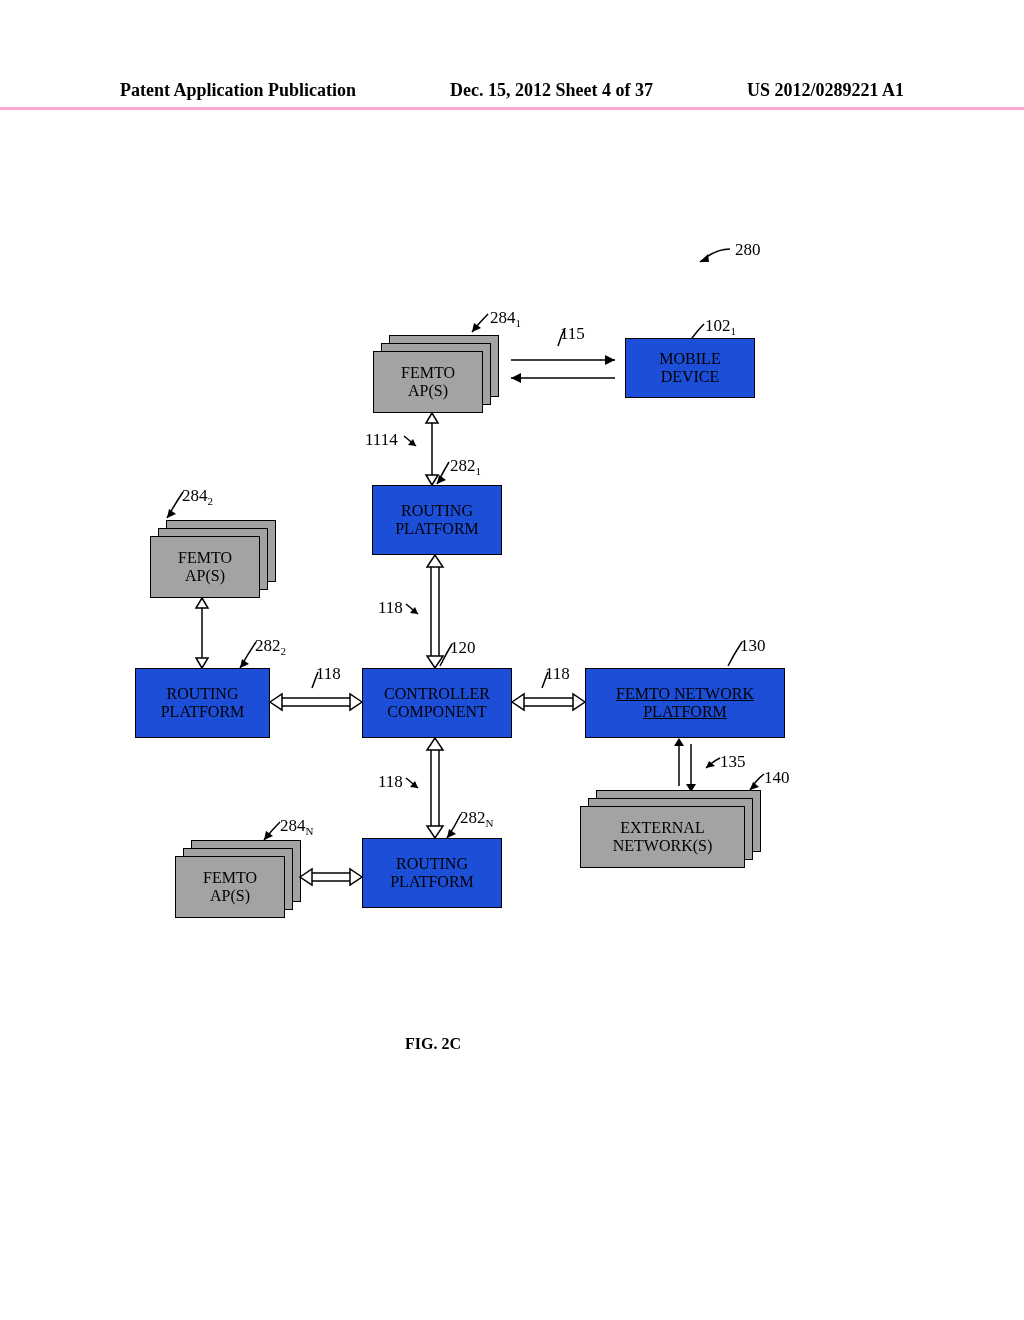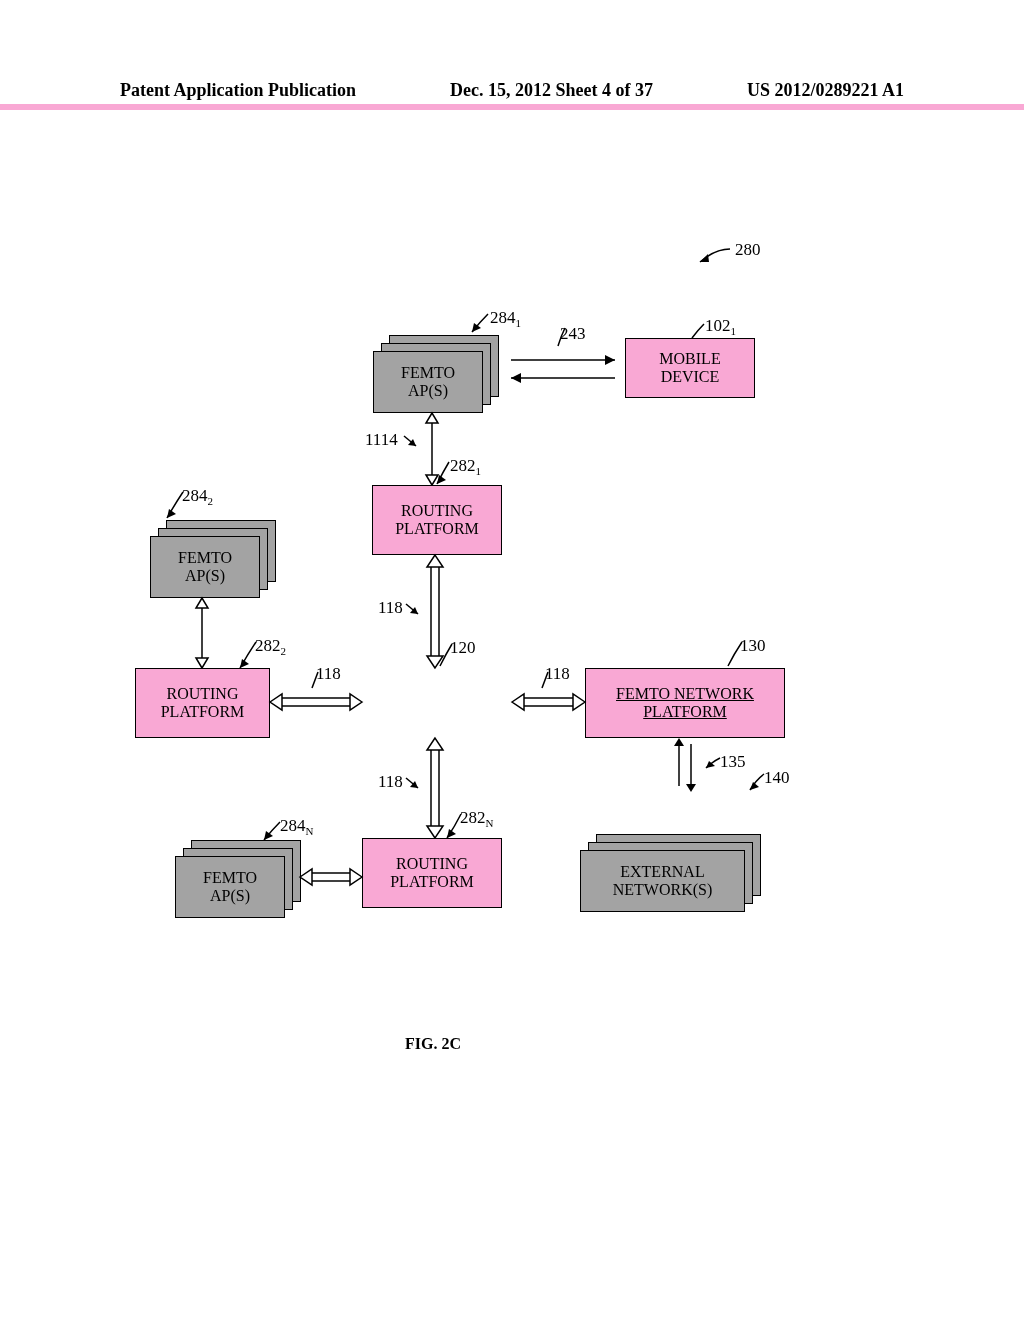--- a/index.html
+++ b/index.html
@@ -10,38 +10,38 @@
     font-family: "Times New Roman", serif;
     width: 1024px;
     height: 1320px;
     position: relative;
   }
   .page-header {
     position: absolute;
     top: 80px;
     left: 0; right: 0;
     height: 30px;
-    border-bottom: 6px solid #f9a8d4;
+    border-bottom: 3px solid #f9a8d4;
     padding: 0 120px;
     display: flex;
     justify-content: space-between;
     font-size: 18px;
     font-weight: bold;
   }
   .diagram {
     position: absolute;
     top: 220px;
     left: 0;
     width: 1024px;
     height: 900px;
   }
   .block {
     position: absolute;
     border: 1.5px solid #000;
-    background: #f9a8d4;
+    background: #1d4ed8;
     display: flex;
     align-items: center;
     justify-content: center;
     text-align: center;
     font-size: 16px;
     line-height: 1.15;
     padding: 4px;
   }
   .stack .card {
     position: absolute;
@@ -109,21 +109,21 @@
 DEVICE</span>
   </div>
   <div class="label" style="left:705px; top:96px;">
     <span>102</span><sub>1</sub>
   </div>
   <svg style="left:690px; top:100px;" width="22" height="22">
     <path d="M14,4 Q8,10 2,18" stroke="#000" fill="none" stroke-width="1.5"></path>
   </svg>
 
   <div class="label" style="left:560px; top:104px;">
-    <span>243</span>
+    <span>115</span>
   </div>
   <svg style="left:555px; top:106px;" width="14" height="24">
     <path d="M10,2 Q6,10 3,20" stroke="#000" fill="none" stroke-width="1.5"></path>
   </svg>
 
   <svg style="left:503px; top:130px;" width="122" height="40">
     <line x1="8" y1="10" x2="112" y2="10" stroke="#000" stroke-width="1.5"></line>
     <polygon points="112,10 102,5 102,15" fill="#000"></polygon>
     <line x1="8" y1="28" x2="112" y2="28" stroke="#000" stroke-width="1.5"></line>
     <polygon points="8,28 18,23 18,33" fill="#000"></polygon>
@@ -202,20 +202,24 @@
     <polygon points="15,113 7,101 23,101" fill="#fff" stroke="#000" stroke-width="1.5"></polygon>
   </svg>
 
   <div class="label" style="left:450px; top:418px;">
     <span>120</span>
   </div>
   <svg style="left:438px; top:424px;" width="18" height="24">
     <path d="M14,0 Q8,10 2,22" stroke="#000" fill="none" stroke-width="1.5"></path>
   </svg>
 
+  <div class="block" style="left:362px; top:448px; width:150px; height:70px;">
+    <span style="white-space:pre-line;">CONTROLLER
+COMPONENT</span>
+  </div>
 
   <div class="label" style="left:316px; top:444px;">
     <span>118</span>
   </div>
   <svg style="left:310px; top:450px;" width="12" height="20">
     <path d="M8,2 Q5,10 2,18" stroke="#000" fill="none" stroke-width="1.5"></path>
   </svg>
   <svg style="left:270px; top:470px;" width="92" height="24">
     <polygon points="0,12 12,4 12,20" fill="#fff" stroke="#000" stroke-width="1.5"></polygon>
     <line x1="12" y1="8" x2="80" y2="8" stroke="#000" stroke-width="1.5"></line>
@@ -263,21 +267,21 @@
     <polygon points="2,18 5,10 11,15" fill="#000"></polygon>
   </svg>
 
   <svg style="left:670px; top:518px;" width="30" height="54">
     <line x1="9" y1="6" x2="9" y2="48" stroke="#000" stroke-width="1.5"></line>
     <polygon points="9,0 4,8 14,8" fill="#000"></polygon>
     <line x1="21" y1="6" x2="21" y2="48" stroke="#000" stroke-width="1.5"></line>
     <polygon points="21,54 16,46 26,46" fill="#000"></polygon>
   </svg>
 
-  <div class="stack" style="position:absolute; left:580px; top:570px; width:190px; height:82px;margin-top:44px;">
+  <div class="stack" style="position:absolute; left:580px; top:570px; width:190px; height:82px;">
     <div class="card" style="left:16px; top:0px;  width:165px; height:62px;"></div>
     <div class="card" style="left:8px;  top:8px;  width:165px; height:62px;"></div>
     <div class="card front" style="left:0px; top:16px; width:165px; height:62px;">
       <span style="white-space:pre-line;">EXTERNAL
 NETWORK(S)</span>
     </div>
   </div>
 
   <div class="label" style="left:378px; top:552px;">
     <span>118</span>

